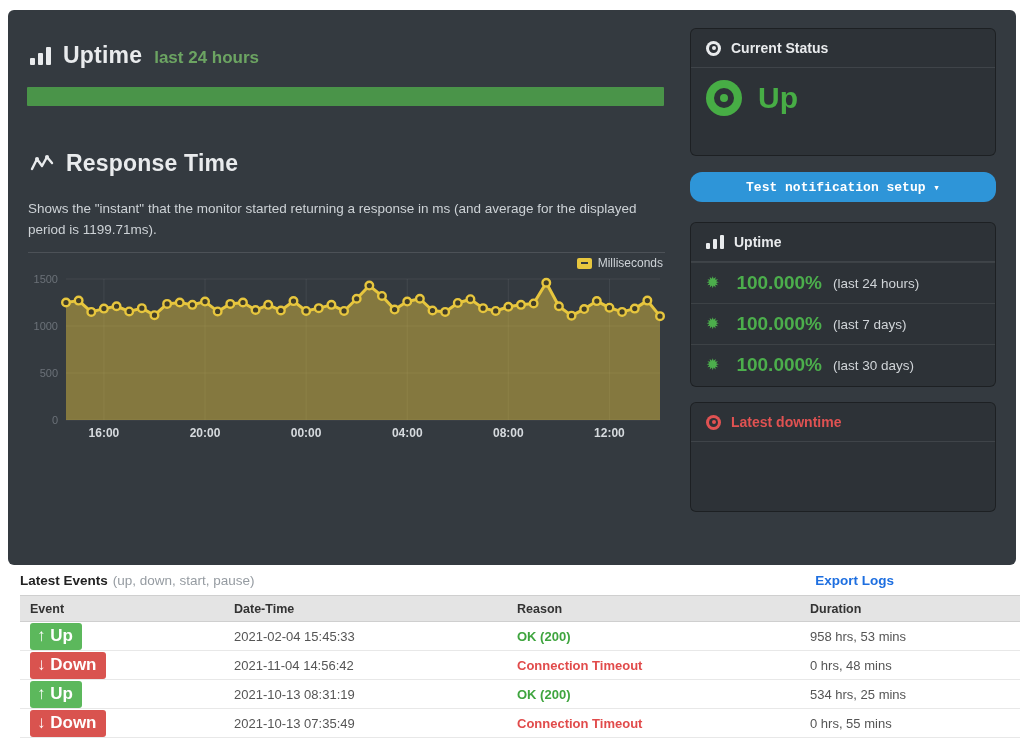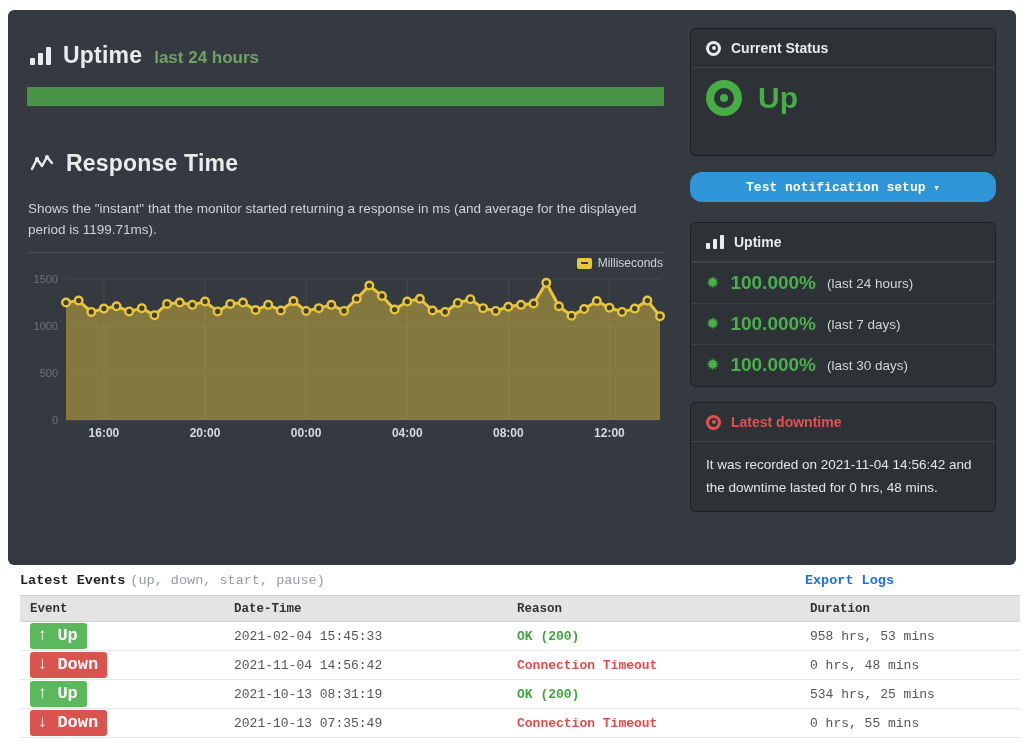--- a/index.html
+++ b/index.html
@@ -69,33 +69,33 @@
               background:#2e95d8; border:none; border-radius:12px; color:#ffffff;
               font-family:Liberation Mono, monospace;
               font-size:13px; font-weight:bold; cursor:pointer; }
   .test-btn .caret { font-size:11px; }
 
   .card-uptime { top:212px; height:165px; }
   .uptime-row { display:flex; align-items:center; gap:11px; height:41px; padding:0 15px;
                 border-top:1px solid rgba(255,255,255,0.08); }
   .uptime-row:first-of-type { border-top:none; }
   .burst-icon { color:#4cae4c; font-size:16px; line-height:16px; }
-  .uptime-val { font-size:19px; font-weight:bold; color:#4cae4c; }
+  .uptime-val { font-size:19px; font-weight:bold; color:#4cae4c;margin-left:6px; }
   .uptime-period { font-size:13.5px; color:#d0d4d8; }
 
   .card-downtime { top:392px; height:110px; }
   .card-downtime .ch-title { color:#e05252; }
   .donut.red { background:#e05252; }
   .donut.red .dot { background:#e05252; }
   .donut.white { background:#e9ebed; }
   .donut.white .dot { background:#e9ebed; }
   .downtime-body { padding:11px 15px; font-size:13.5px; line-height:23px; color:#e2e5e8; }
 
   
-  .events-section { position:absolute; left:0; top:565px; width:916px; height:177px; background:#ffffff;font-family:Liberation Mono, monospace; }
+  .events-section { position:absolute; left:0; top:565px; width:916px; height:177px; background:#ffffff; }
   .events-header { position:absolute; left:20px; right:22px; top:8px; display:flex; align-items:baseline; }
   .events-title { font-size:13.5px; font-weight:bold; color:#222222; }
   .events-sub { font-size:13.5px; color:#959ba1; margin-left:5px; }
   .export-link { margin-left:auto; font-size:13.5px; font-weight:bold; color:#1e6fe0;
                  text-decoration:none; cursor:pointer; }
 
   table.events-table { position:absolute; left:20px; top:30px; width:1000px;
                        border-collapse:collapse; table-layout:fixed; }
   .events-table col.c1{width:204px;} .events-table col.c2{width:283px;}
   .events-table col.c3{width:293px;} .events-table col.c4{width:220px;}
@@ -273,21 +273,20 @@
   </div>
 
   <div class="card card-downtime">
     <div class="card-header">
       <span class="donut sm red">
           <span class="hole"></span>
           <span class="dot"></span>
         </span>
       <span class="ch-title">Latest downtime</span>
     </div>
-    <div class="downtime-body">It was recorded on 2021-11-04 14:56:42 and the downtime lasted for 0 hrs, 48 mins.</div>
   </div>
 
 </div>
 
 <div class="events-section">
   <div class="events-header">
     <span class="events-title">Latest Events</span>
     <span class="events-sub">(up, down, start, pause)</span>
     <a class="export-link">Export Logs</a>
   </div>

